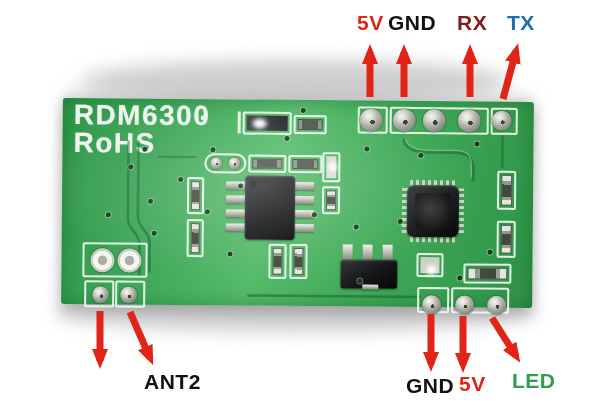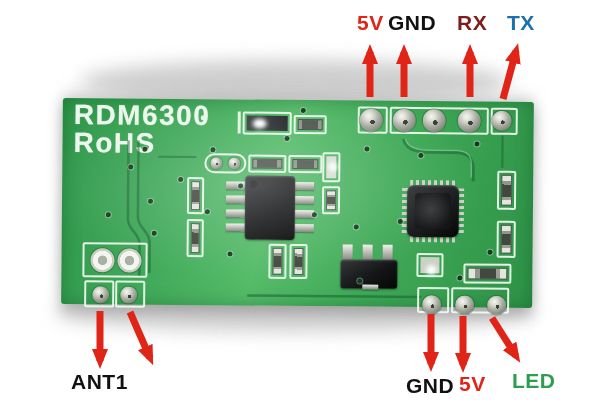--- a/index.html
+++ b/index.html
@@ -215,19 +215,19 @@
     <line class="arrow-line" x1="431" y1="314" x2="431" y2="364" marker-end="url(#ah)"></line>
     <line class="arrow-line" x1="463" y1="316" x2="463" y2="365" marker-end="url(#ah)"></line>
     <line class="arrow-line" x1="492" y1="318" x2="516" y2="356" marker-end="url(#ah)"></line>
   </svg>
 
   <div class="lbl" style="left: 357px; top: 12px; color: rgb(224, 36, 24);">5V</div>
   <div class="lbl" style="left: 388px; top: 12px; color: rgb(17, 17, 17);">GND</div>
   <div class="lbl" style="left: 457px; top: 12px; color: #7f1d1d;">RX</div>
   <div class="lbl" style="left: 507px; top: 12px; color: rgb(30, 111, 174);">TX</div>
 
-  <div class="lbl" style="left: 71px; top: 371px; color: rgb(17, 17, 17);">ANT1</div>
+  <div class="lbl" style="left: 144px; top: 371px; color: rgb(17, 17, 17);">ANT2</div>
 
   <div class="lbl" style="left: 406px; top: 375px; color: rgb(17, 17, 17);">GND</div>
   <div class="lbl" style="left: 459px; top: 373px; color: rgb(224, 36, 24);">5V</div>
   <div class="lbl" style="left: 512px; top: 370px; color: rgb(45, 158, 80);">LED</div>
 
 </div>
 
 </body></html>

